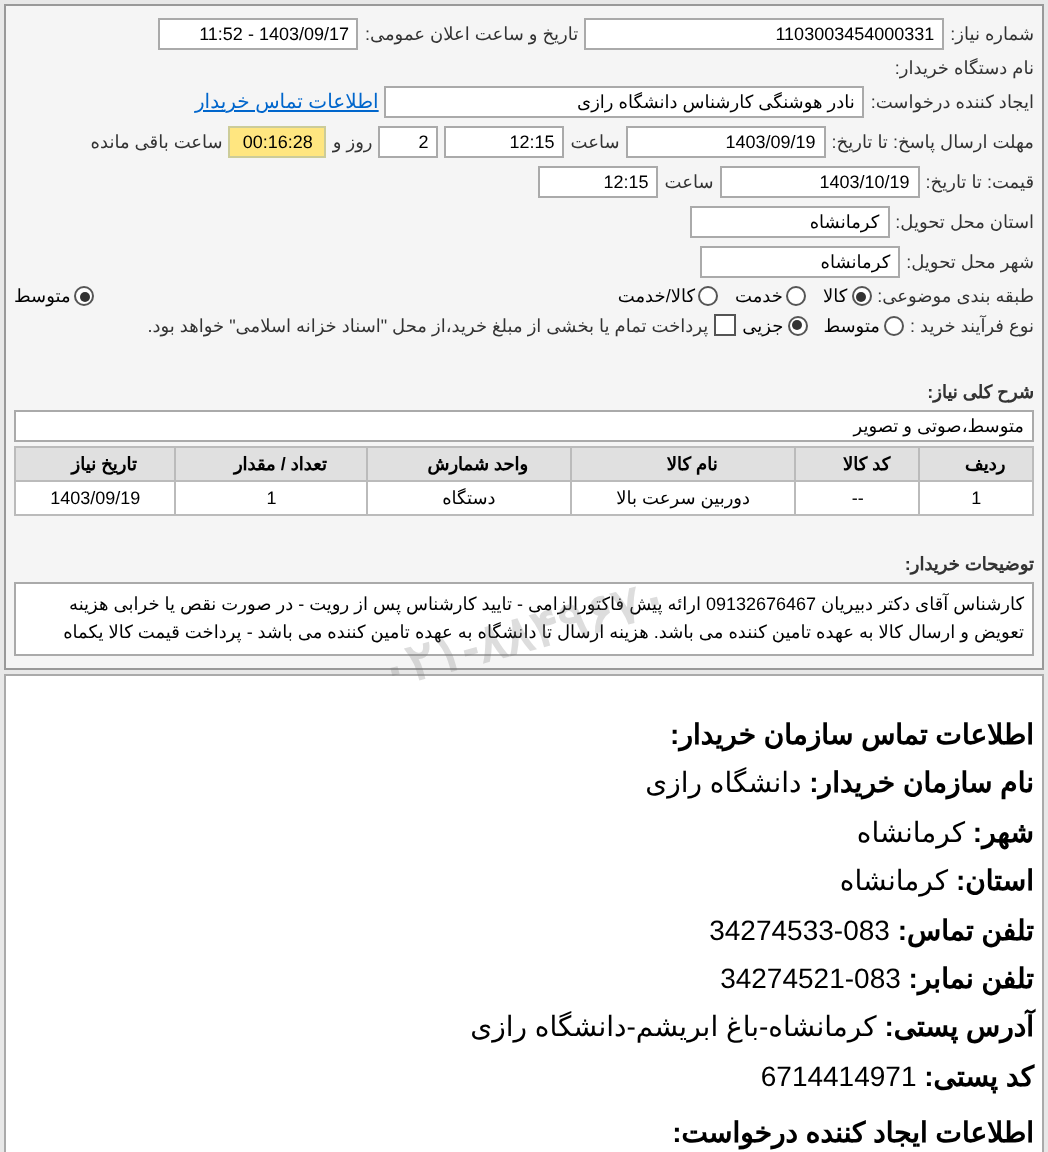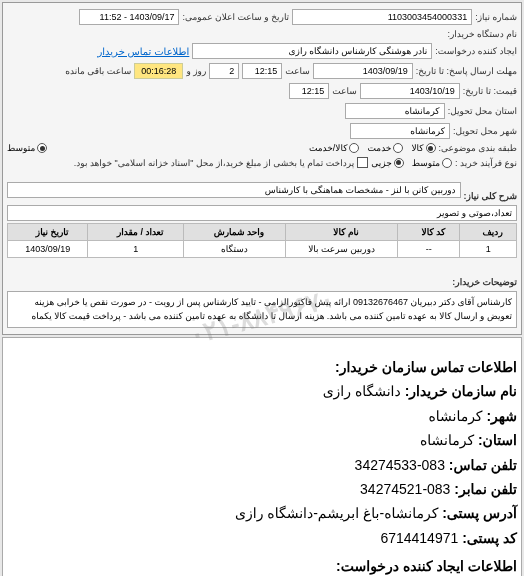--- a/index.html
+++ b/index.html
@@ -3,21 +3,21 @@
 <meta charset="utf-8">
 <style>
 * { margin: 0; padding: 0; box-sizing: border-box; }
 body { font-family: Tahoma, Arial, sans-serif; font-size: 10px; background: #e8e8e8; direction: rtl; width: 524px; }
 .panel { border: 1px solid #999; margin: 2px; background: #f5f5f5; }
 .panel-header { background: #d0d0d0; padding: 3px 6px; font-size: 10px; border-bottom: 1px solid #999; }
 .panel-body { padding: 4px; }
 .row { display: flex; align-items: center; padding: 2px 0; gap: 3px; flex-wrap: wrap; }
 .lbl { font-size: 9px; color: #333; white-space: nowrap; }
 .fld { background: #fff; border: 1px solid #aaa; padding: 2px 4px; font-size: 9px; min-height: 16px; display: inline-block; }
-.fld-sm { width: 40px; text-align: right; }
+.fld-sm { width: 60px; text-align: right; }
 .fld-md { width: 100px; }
 .fld-lg { width: 180px; }
 .fld-xl { width: 240px; }
 .timer { background: #ffe680; border: 1px solid #cc9; padding: 2px 6px; font-size: 9px; }
 .radio-group { display: inline-flex; gap: 8px; align-items: center; }
 .radio-opt { display: inline-flex; align-items: center; gap: 2px; font-size: 9px; }
 .radio-dot { width: 10px; height: 10px; border: 1px solid #555; border-radius: 50%; display: inline-flex; align-items: center; justify-content: center; background: #fff; }
 .radio-dot.sel::after { content: ''; width: 5px; height: 5px; background: #333; border-radius: 50%; }
 .chk { width: 11px; height: 11px; border: 1px solid #555; display: inline-block; background: #fff; }
 table { width: 100%; border-collapse: collapse; font-size: 9px; }
@@ -120,26 +120,25 @@
               <span class="radio-dot sel"></span>
               <span>جزیی</span>
             </span>
       </span>
       <span class="chk"></span>
       <span class="lbl">پرداخت تمام یا بخشی از مبلغ خرید،از محل "اسناد خزانه اسلامی" خواهد بود.</span>
     </div>
 
     <div class="row" style="margin-top:6px">
       <span class="lbl bold">شرح کلی نیاز:</span>
-      <span class="fld" style="flex:1">دوربین کانن با لنز - مشخصات هماهنگی با کارشناس</span>
     </div>
 
 
     <div class="row">
-      <span class="fld" style="flex:1">تعداد،صوتی و تصویر</span>
+      <span class="fld" style="flex:1">متوسط،صوتی و تصویر</span>
     </div>
 
     <table>
       <thead>
         <tr>
           <th>ردیف</th>
           <th>کد کالا</th>
           <th>نام کالا</th>
           <th>واحد شمارش</th>
           <th>تعداد / مقدار</th>

